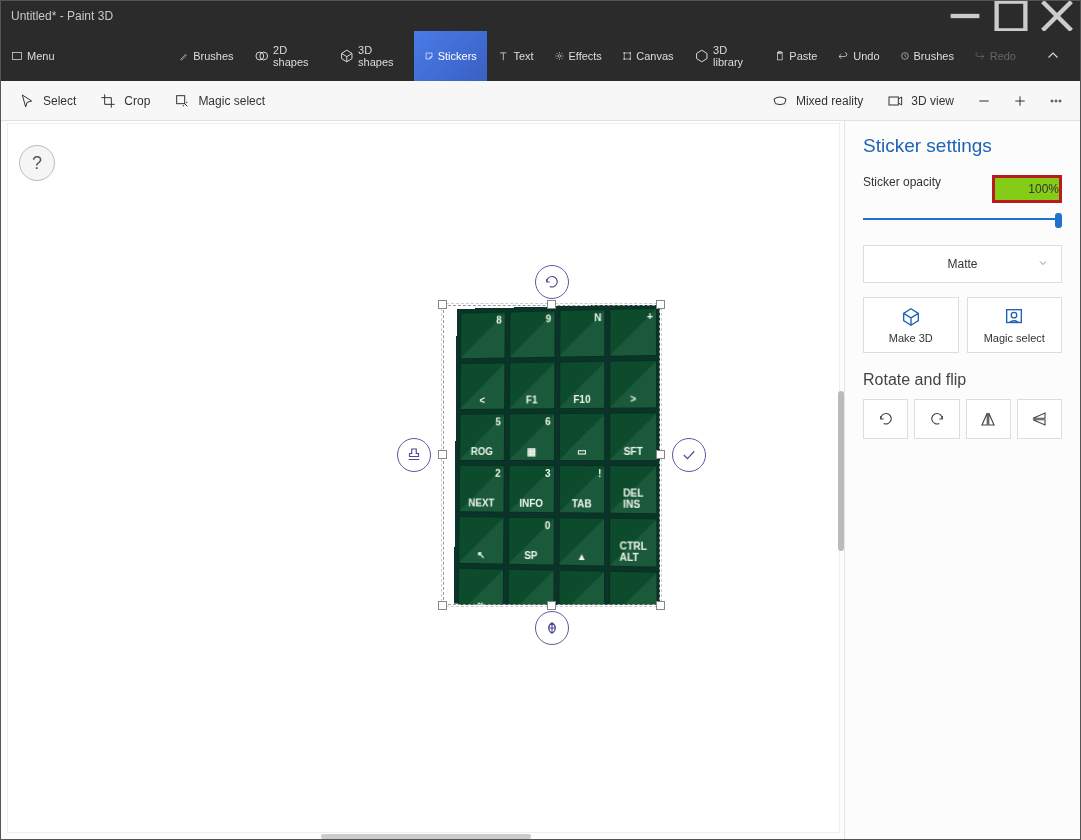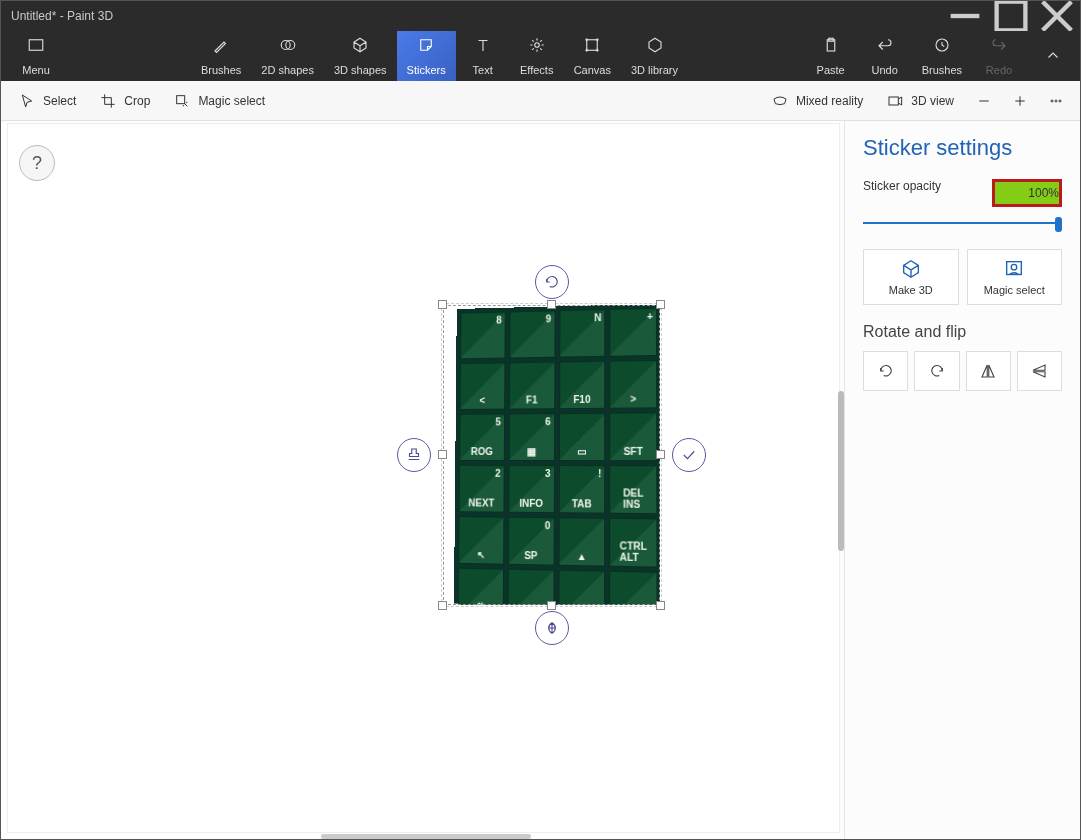--- a/index.html
+++ b/index.html
@@ -1,21 +1,21 @@
 <!DOCTYPE html>
 <html><head>
 <meta charset="utf-8">
 <style>
   * { box-sizing: border-box; margin: 0; padding: 0; font-family: "Segoe UI", sans-serif; }
   body { width: 1081px; height: 840px; background: #f0f0f0; overflow: hidden; display:flex; flex-direction:column; border:1px solid #555;}
   .titlebar { height: 30px; background: #2b2b2b; color: #c8c8c8; display: flex; align-items: center; font-size: 12px; padding-left: 10px; }
   .titlebar .wincontrols { margin-left: auto; display: flex; }
   .titlebar .wincontrols div { width: 46px; height: 30px; display: flex; align-items: center; justify-content: center; color:#ccc; }
   .ribbon { height: 50px; background: #2b2b2b; color: #ddd; display: flex; align-items: stretch; font-size: 11px; }
-  .ribbon .rbtn { display: flex; flex-direction: column; align-items: center; justify-content: center; padding: 0 10px; gap:10px; min-width:54px; cursor:pointer;}
+  .ribbon .rbtn { display: flex; flex-direction: row; align-items: center; justify-content: center; padding: 0 10px; gap:4px; min-width:54px; cursor:pointer;}
   .ribbon .rbtn.active { background: #3f6fd7; color: #fff; background: linear-gradient(135deg,#4a7be8,#3960c2);}
   .ribbon .rbtn.disabled { color:#666; }
   .ribbon .rbtn svg { width:18px; height:18px; }
   .ribbon .spacer { flex: 1; }
   .ribbon .menu { width:70px; border-right:none;}
   .ribbon .chev { width:40px;}
   .secondbar { height: 40px; background: #f7f7f7; display:flex; align-items:flex-start; font-size:12px; color:#333; border-bottom:1px solid #e0e0e0; padding:0 6px;}
   .secondbar .tbtn { display:flex; align-items:center; gap:8px; padding:0 12px; height:100%; cursor:pointer;}
   .secondbar .rightcluster { margin-left:auto; display:flex; align-items:center; height:100%;}
   .secondbar .iconbtn { width:36px; height:100%; display:flex; align-items:center; justify-content:center; cursor:pointer;}
@@ -35,21 +35,21 @@
   .cb-check { right:-46px; top:calc(50% - 17px);}
   .cb-3d { left:calc(50% - 17px); bottom:-40px;}
   .sticker-img { width:100%; height:100%; position:relative; overflow:hidden;}
   .keypad { position:absolute; left:10px; top:0; right:0; bottom:0; transform:perspective(600px) rotateY(-6deg) rotateX(2deg); display:grid; grid-template-columns: repeat(4, 1fr); grid-auto-rows:48px; gap:4px; background:#0a332a; padding:4px;}
   .key { background:linear-gradient(135deg,#0c4b2b 50%,#1a5a3a 50%); border:1px solid #083020; position:relative; color:#eef5ea; font-size:10px; font-weight:600; display:flex; flex-direction:column; align-items:center; justify-content:flex-end; padding-bottom:3px;}
   .key .top { position:absolute; top:2px; right:3px; font-size:10px;}
   .scroll-thumb { position:absolute; right:0; top:270px; width:6px; height:160px; background:#bbb; border-radius:3px;}
   .bottom-thumb { position:absolute; left:320px; bottom:0; width:210px; height:5px; background:#ccc; border-radius:2px;}
   
   .sidepanel { width:236px; background:#fcfcfc; border-left:1px solid #e5e5e5; padding:14px 18px 0 18px; font-size:12px; color:#333;}
-  .sidepanel h2 { font-size:22px; font-weight:400; color:#2163b5; margin-bottom:18px;}
+  .sidepanel h2 { font-size:19px; font-weight:400; color:#2163b5; margin-bottom:18px;}
   .sidepanel .oprow { display:flex; justify-content:space-between; margin-bottom:8px;}
   .sidepanel .opval { width:70px; height:28px; border:3px solid #b91c1c; text-align:right; padding-right:0; background:#84cc16; display:flex; align-items:center; justify-content:flex-end;}
   .slider { position:relative; height:16px; margin-bottom:18px;}
   .slider .track { position:absolute; left:0; right:0; top:7px; height:2px; background:#1f72c9;}
   .slider .thumb { position:absolute; right:0; top:2px; width:7px; height:15px; background:#1f72c9; border-radius:3px;}
   .select { height:38px; border:1px solid #ddd; background:#fff; display:flex; align-items:center; justify-content:center; position:relative; margin-bottom:14px; cursor:pointer;}
   .select .chev { position:absolute; right:12px; color:#666;}
   .twobtn { display:flex; gap:8px; margin-bottom:18px;}
   .bigbtn { flex:1; height:56px; border:1px solid #ddd; background:#fff; display:flex; flex-direction:column; align-items:center; justify-content:center; gap:4px; cursor:pointer; font-size:11px; color:#333;}
   .bigbtn svg { width:22px; height:22px; color:#2163b5;}
@@ -322,20 +322,26 @@
     <div class="oprow">
       <span>Sticker opacity</span>
       <div class="opval">
           <span>100%</span>
         </div>
     </div>
     <div class="slider">
       <div class="track"></div>
       <div class="thumb"></div>
     </div>
+    <div class="select">
+      <span>Matte</span>
+      <span class="chev"><svg width="12" height="12" viewBox="0 0 24 24">
+            <polyline points="6 9 12 15 18 9"></polyline>
+          </svg></span>
+    </div>
     <div class="twobtn">
       <div class="bigbtn">
         <svg viewBox="0 0 24 24">
             <path d="M12 3 L20 8 L20 16 L12 21 L4 16 L4 8 Z M4 8 L12 13 L20 8 M12 13 V21"></path>
           </svg>
         <span>Make 3D</span>
       </div>
       <div class="bigbtn">
         <svg viewBox="0 0 24 24">
             <rect x="4" y="4" width="16" height="14"></rect>

